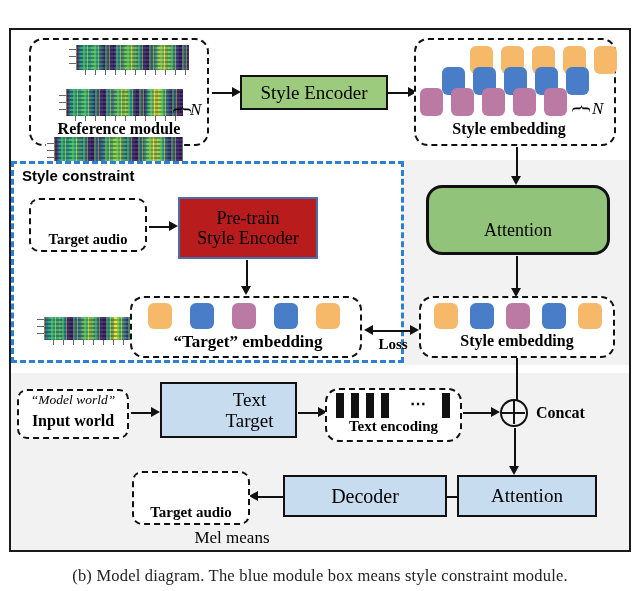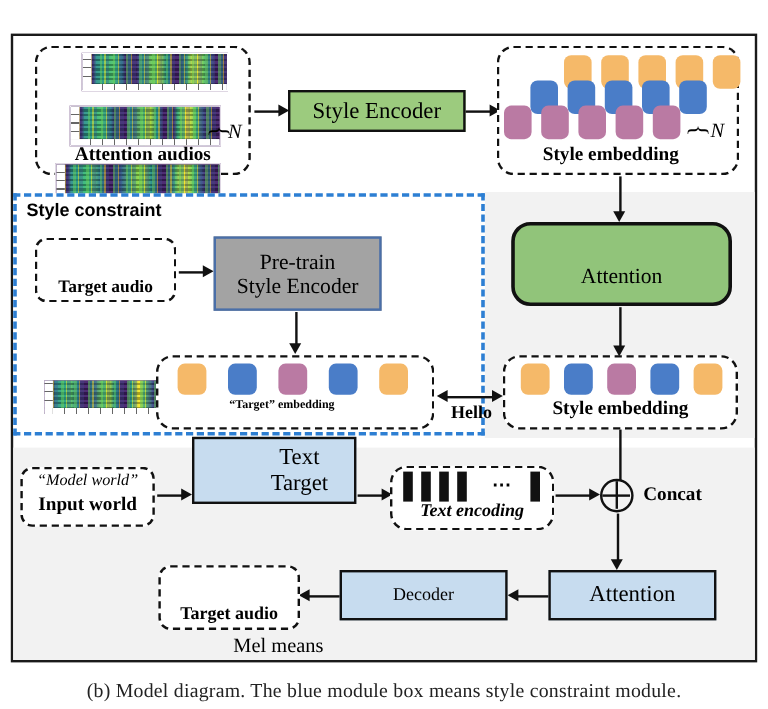--- a/index.html
+++ b/index.html
@@ -30,21 +30,21 @@
   .dash-box{border:2.5px dashed #111;border-radius:14px;box-sizing:border-box;
             background:#fff;}
   .dash-box-sq{border:2.5px dashed #111;border-radius:10px;box-sizing:border-box;
             background:#fff;}
 
   
   .proc{box-sizing:border-box;display:flex;align-items:center;justify-content:center;
         text-align:center;line-height:1.12;}
   .proc-green{background:#9ccb7e;border:2.5px solid #111;}
   .proc-green-round{background:#91c47a;border:3px solid #111;border-radius:16px;}
-  .proc-orange{background:#a3a3a3;border:2px solid #4a6fa8;}
+  .proc-orange{background:#b91c1c;border:2px solid #4a6fa8;}
   .proc-blue{background:#c7dcef;border:2.5px solid #111;}
 
   
   .cap{position:absolute;width:100%;text-align:center;font-weight:bold;
        font-family:"Liberation Serif",serif;}
 
   
   .sq{position:absolute;border-radius:6px;}
 
   
@@ -140,21 +140,21 @@
   <div class="body"></div>
     <div class="axis-l"></div>
     <div class="ticksetv"></div>
   <div class="axis-b"></div>
     <div class="tickset"></div>
 </div>
 
 <div class="brace" style="left:178px;top:97px;">{</div>
 <div class="n-italic" style="left:190px;top:100px;">N</div>
 
-<div class="cap" style="left:29px;top:120px;width:180px;font-size:16px;">Attention audios</div>
+<div class="cap" style="left:29px;top:120px;width:180px;font-size:16px;">Reference module</div>
 
 <div class="line-h" style="left:212px;top:92px;width:22px;"></div>
 <div class="arrow-r" style="left:232px;top:87px;"></div>
 
 <div class="abs proc proc-green" style="left:240px;top:75px;width:148px;height:35px;font-size:19px;">
   <span>Style Encoder</span>
 </div>
 
 <div class="line-h" style="left:388px;top:92px;width:22px;"></div>
 <div class="arrow-r" style="left:408px;top:87px;"></div>
@@ -232,77 +232,77 @@
 
 <div class="line-v" style="left:246px;top:260px;height:30px;"></div>
 <div class="arrow-d" style="left:241px;top:286px;"></div>
 
 <div class="abs dash-box" style="left:130px;top:296px;width:232px;height:62px;"></div>
 <div class="sq" style="left:148px;top:303px;width:24px;height:26px;background:#f5b969;"></div>
 <div class="sq" style="left:190px;top:303px;width:24px;height:26px;background:#4a7dc8;"></div>
 <div class="sq" style="left:232px;top:303px;width:24px;height:26px;background:#ba7aa3;"></div>
 <div class="sq" style="left:274px;top:303px;width:24px;height:26px;background:#4a7dc8;"></div>
 <div class="sq" style="left:316px;top:303px;width:24px;height:26px;background:#f5b969;"></div>
-<div class="cap" style="left:119px;top:332px;width:232px;font-size:10px;">“Target” embedding</div>
+<div class="cap" style="left:132px;top:332px;width:232px;font-size:17px;">“Target” embedding</div>
 
 <div class="arrow-l" style="left:364px;top:325px;"></div>
 <div class="line-h" style="left:372px;top:330px;width:42px;"></div>
 <div class="arrow-r" style="left:410px;top:325px;"></div>
-<div class="abs" style="left:369px;top:336px;width:48px;text-align:center;font-weight:bold;font-size:15px;">Hello</div>
+<div class="abs" style="left:369px;top:336px;width:48px;text-align:center;font-weight:bold;font-size:15px;">Loss</div>
 
 <div class="abs dash-box-sq" style="left:17px;top:389px;width:112px;height:50px;"></div>
 <div class="abs" style="left:17px;top:392px;width:112px;text-align:center;font-style:italic;font-size:13.5px;">“Model world”</div>
 <div class="cap" style="left:17px;top:412px;width:112px;font-size:16px;">Input world</div>
 
 <div class="line-h" style="left:131px;top:412px;width:22px;"></div>
 <div class="arrow-r" style="left:151px;top:407px;"></div>
 
-<div class="abs proc proc-blue" style="left:160px;top:364px;width:137px;height:56px;font-size:19px;padding-left:42px;">
+<div class="abs proc proc-blue" style="left:160px;top:382px;width:137px;height:56px;font-size:19px;padding-left:42px;">
   <span>
     <span>Text</span><br>
     <span>Target</span>
   </span>
 </div>
 
 <div class="line-h" style="left:298px;top:412px;width:22px;"></div>
 <div class="arrow-r" style="left:318px;top:407px;"></div>
 
 <div class="abs dash-box" style="left:325px;top:388px;width:137px;height:54px;"></div>
 <div class="bars" style="left:336px;top:393px;height:25px;">
   <i style="width:8px;height:25px;margin-right:7px;"></i>
   <i style="width:8px;height:25px;margin-right:7px;"></i>
   <i style="width:8px;height:25px;margin-right:7px;"></i>
   <i style="width:8px;height:25px;margin-right:7px;"></i>
 </div>
 <div class="abs" style="left:410px;top:394px;font-size:16px;font-weight:bold;letter-spacing:1px;">⋯</div>
 <div class="bars" style="left:442px;top:393px;height:25px;">
   <i style="width:8px;height:25px;"></i>
 </div>
-<div class="cap" style="left:325px;top:418px;width:137px;font-size:15px;font-style:italic;">Text encoding</div>
+<div class="cap" style="left:325px;top:418px;width:137px;font-size:15px;">Text encoding</div>
 
 <div class="line-h" style="left:463px;top:412px;width:31px;"></div>
 <div class="arrow-r" style="left:491px;top:407px;"></div>
 
 <div class="abs" id="concat-circle">
   <div class="hbar"></div>
     <div class="vbar"></div>
 </div>
 <div class="abs" style="left:536px;top:404px;font-weight:bold;font-size:16px;text-align:right;">Concat</div>
 
 <div class="line-v" style="left:514px;top:428px;height:42px;"></div>
 <div class="arrow-d" style="left:509px;top:466px;"></div>
 
 <div class="abs proc proc-blue" style="left:457px;top:475px;width:140px;height:42px;font-size:19px;">
   <span>Attention</span>
 </div>
 
 <div class="line-h" style="left:427px;top:496px;width:30px;"></div>
 <div class="arrow-l" style="left:423px;top:491px;"></div>
 
-<div class="abs proc proc-blue" style="left:283px;top:475px;width:140px;height:42px;font-size:15px;">
+<div class="abs proc proc-blue" style="left:283px;top:475px;width:164px;height:42px;font-size:20px;">
   <span>Decoder</span>
 </div>
 
 <div class="line-h" style="left:253px;top:496px;width:30px;"></div>
 <div class="arrow-l" style="left:249px;top:491px;"></div>
 
 <div class="abs dash-box-sq" style="left:132px;top:471px;width:118px;height:54px;"></div>
 
 <div class="cap" style="left:132px;top:504px;width:118px;font-size:15px;">Target audio</div>
 

